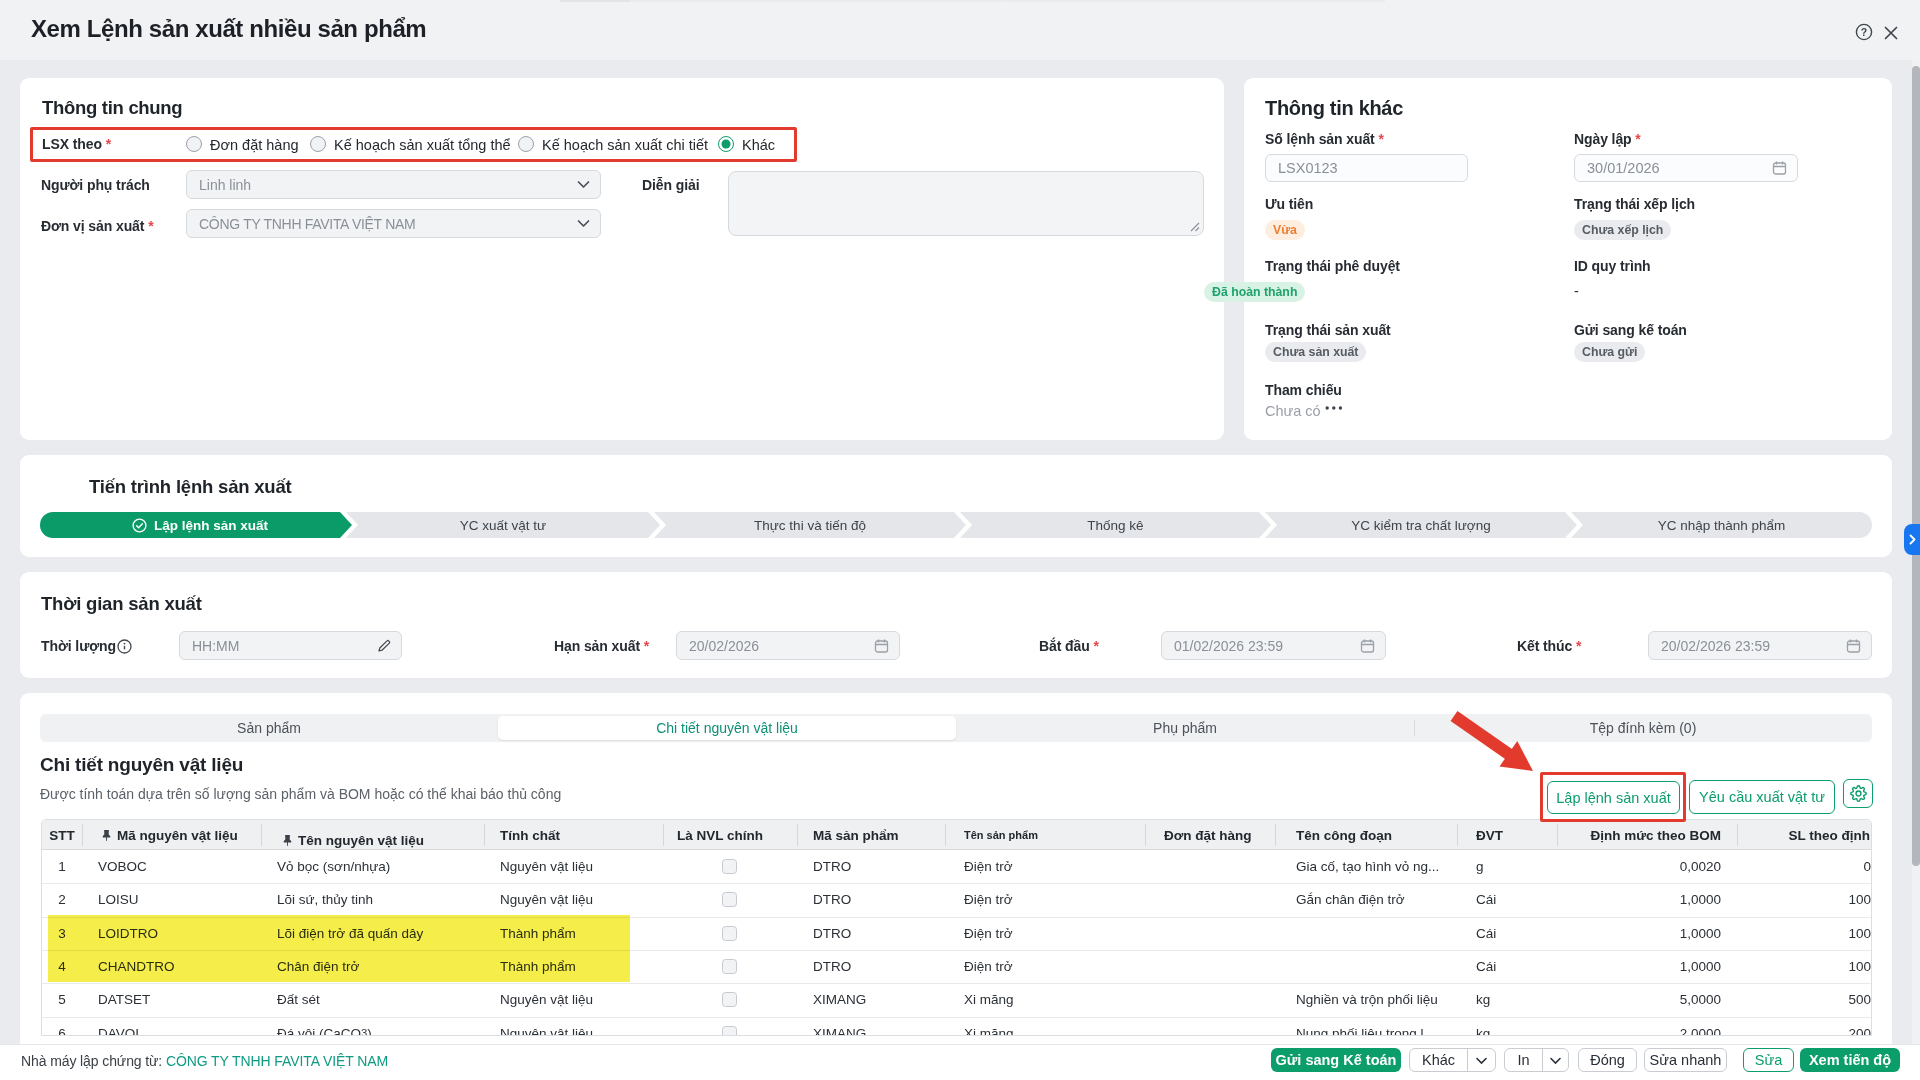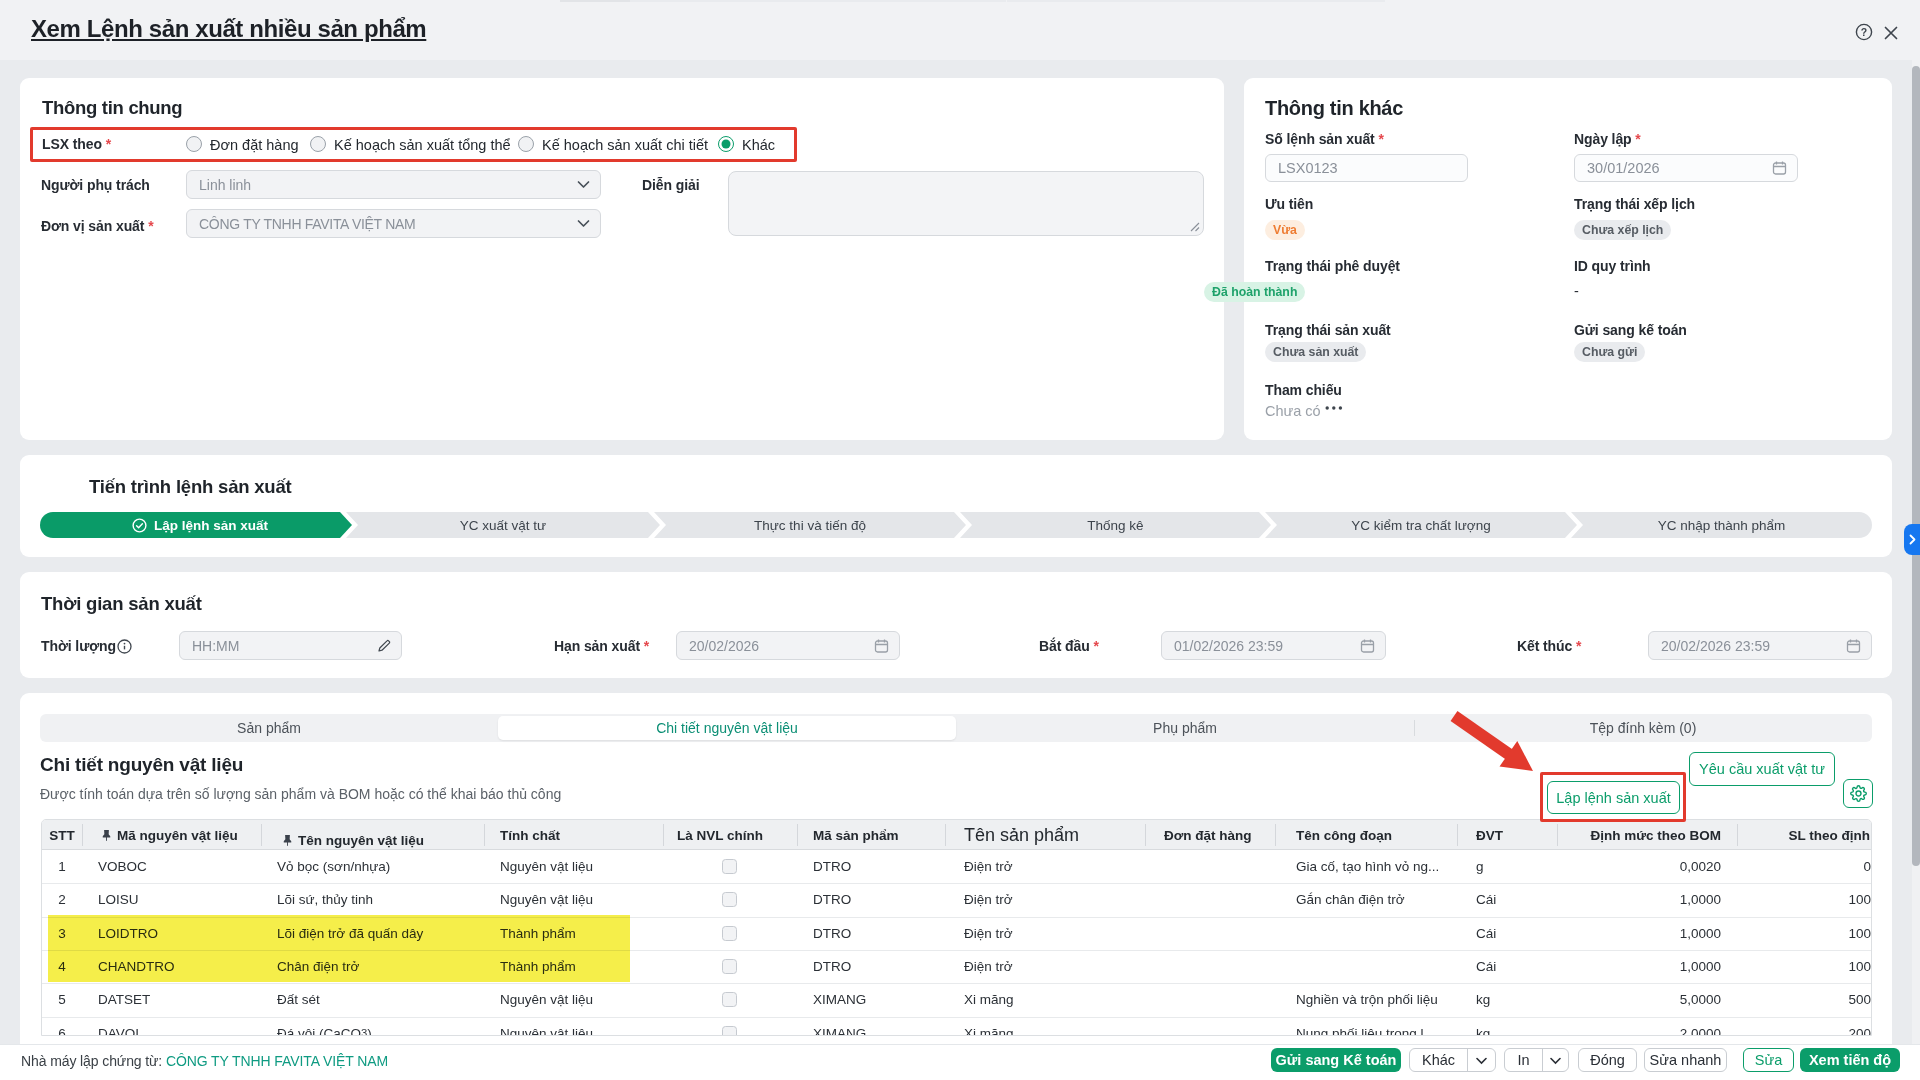--- a/index.html
+++ b/index.html
@@ -27,21 +27,21 @@
   .btn.solid { background:#0b9d6a; border:none; color:#fff; font-weight:700; }
   .vline { position:absolute; width:1px; background:#d8dbde; }
 </style>
 </head>
 <body>
 
 <div class="abs" style="left:0;top:0;width:1920px;height:60px;background:#f1f2f4;"></div>
 <div class="abs" style="left:560px;top:0;width:825px;height:2px;background:#e9ebee;"></div>
 <div class="abs" style="left:560px;top:0;width:70px;height:2px;background:#e2e4e7;"></div>
 <div class="abs" style="left:1006px;top:0;width:1px;height:2px;background:#f1f2f4;"></div>
-<div class="abs" style="left:31px;top:15px;font-size:24px;font-weight:700;color:#1d2127;letter-spacing:-0.4px;text-decoration:underline;">Xem Lệnh sản xuất nhiều sản phẩm</div>
+<div class="abs" style="left:31px;top:15px;font-size:24px;font-weight:700;color:#1d2127;letter-spacing:-0.4px;">Xem Lệnh sản xuất nhiều sản phẩm</div>
 <svg class="abs" style="left:1855px;top:23px;" width="18" height="18" viewBox="0 0 18 18">
     <circle cx="9" cy="9" r="7.6" fill="none" stroke="#3e454d" stroke-width="1.4"></circle>
     <text x="9" y="12.8" font-size="10.5" font-weight="700" fill="#3e454d" text-anchor="middle" font-family="Liberation Sans">?</text>
   </svg>
 <svg class="abs" style="left:1883px;top:25px;" width="16" height="16" viewBox="0 0 16 16">
     <path d="M2.5 2.5 L13.5 13.5 M13.5 2.5 L2.5 13.5" stroke="#3e454d" stroke-width="1.7" stroke-linecap="round"></path>
   </svg>
 
 <div class="card" style="left:20px;top:78px;width:1204px;height:362px;"></div>
 <div class="abs" style="left:42px;top:97px;font-size:18.5px;font-weight:700;color:#1f242a;letter-spacing:-0.3px;">Thông tin chung</div>
@@ -176,21 +176,21 @@
 <div class="abs" style="left:40px;top:714px;width:458px;height:28px;display:flex;align-items:center;justify-content:center;font-size:14px;color:#4c5259;">Sản phẩm</div>
 <div class="abs" style="left:498px;top:714px;width:458px;height:28px;display:flex;align-items:center;justify-content:center;font-size:14px;color:#0c8f75;">Chi tiết nguyên vật liệu</div>
 <div class="abs" style="left:956px;top:714px;width:458px;height:28px;display:flex;align-items:center;justify-content:center;font-size:14px;color:#4c5259;">Phụ phẩm</div>
 <div class="abs" style="left:1414px;top:714px;width:458px;height:28px;display:flex;align-items:center;justify-content:center;font-size:14px;color:#4c5259;">Tệp đính kèm (0)</div>
 <div class="vline" style="left:1414px;top:720px;height:16px;"></div>
 
 <div class="abs" style="left:40px;top:754px;font-size:19px;font-weight:700;color:#1f242a;letter-spacing:-0.2px;">Chi tiết nguyên vật liệu</div>
 <div class="abs" style="left:40px;top:786px;font-size:14px;color:#5b6168;">Được tính toán dựa trên số lượng sản phẩm và BOM hoặc có thể khai báo thủ công</div>
 
 <div class="btn gr" style="left:1547px;top:781px;width:133px;height:33px;">Lập lệnh sản xuất</div>
-<div class="btn gr" style="left:1689px;top:752px;width:146px;height:34px;">Yêu cầu xuất vật tư</div>
+<div class="btn gr" style="left:1689px;top:780px;width:146px;height:34px;">Yêu cầu xuất vật tư</div>
 <div class="btn gr" style="left:1843px;top:779px;width:30px;height:29px;">
 <svg width="17" height="17" viewBox="0 0 24 24" fill="none" stroke="#0b9d6a" stroke-width="2">
       <path d="M12 15.5A3.5 3.5 0 1 0 12 8.5a3.5 3.5 0 0 0 0 7z"></path>
       <path d="M19.4 15a1.65 1.65 0 0 0 .33 1.82l.06.06a2 2 0 1 1-2.83 2.83l-.06-.06a1.65 1.65 0 0 0-1.82-.33 1.65 1.65 0 0 0-1 1.51V21a2 2 0 1 1-4 0v-.09A1.65 1.65 0 0 0 9 19.4a1.65 1.65 0 0 0-1.82.33l-.06.06a2 2 0 1 1-2.83-2.83l.06-.06a1.65 1.65 0 0 0 .33-1.82 1.65 1.65 0 0 0-1.51-1H3a2 2 0 1 1 0-4h.09A1.65 1.65 0 0 0 4.6 9a1.65 1.65 0 0 0-.33-1.82l-.06-.06a2 2 0 1 1 2.83-2.83l.06.06a1.65 1.65 0 0 0 1.82.33H9a1.65 1.65 0 0 0 1-1.51V3a2 2 0 1 1 4 0v.09a1.65 1.65 0 0 0 1 1.51 1.65 1.65 0 0 0 1.82-.33l.06-.06a2 2 0 1 1 2.83 2.83l-.06.06a1.65 1.65 0 0 0-.33 1.82V9a1.65 1.65 0 0 0 1.51 1H21a2 2 0 1 1 0 4h-.09a1.65 1.65 0 0 0-1.51 1z"></path>
     </svg>
 </div>
 <div class="redbox" style="left:1540px;top:772px;width:146px;height:50px;z-index:30;"></div>
 
 <svg class="abs" style="left:1440px;top:700px;z-index:30;" width="110" height="85" viewBox="0 0 110 85">
   <line x1="14" y1="16" x2="70" y2="55" stroke="#e23a2d" stroke-width="12"></line>
@@ -202,21 +202,21 @@
 <div style="position:absolute;left:0px;top:0;width:40px;height:30px;display:flex;align-items:center;justify-content:center;padding-left:0px;padding-right:0px;font-weight:700;font-size:13.5px;color:#23282e;white-space:nowrap;overflow:hidden;">STT</div>
 <div style="position:absolute;left:40px;top:0;width:179px;height:30px;display:flex;align-items:center;justify-content:flex-start;padding-left:20px;padding-right:0px;font-weight:700;font-size:13.5px;color:#23282e;white-space:nowrap;overflow:hidden;"><svg style="margin-right:6px;" width="9" height="12" viewBox="0 0 9 12">
         <path d="M2.1 0.9h4.8l-0.25 4.3 1.6 2.1v1.1H0.75v-1.1l1.6-2.1z M4.05 8.4h0.9v2.9l-0.45 1.3-0.45-1.3z" fill="#3a414b"></path>
       </svg>Mã nguyên vật liệu</div>
 <div style="position:absolute;left:219px;top:0;width:223px;height:40px;display:flex;align-items:center;justify-content:flex-start;padding-left:22px;padding-right:0px;font-weight:700;font-size:13.5px;color:#23282e;white-space:nowrap;overflow:hidden;"><svg style="margin-right:6px;" width="9" height="12" viewBox="0 0 9 12">
         <path d="M2.1 0.9h4.8l-0.25 4.3 1.6 2.1v1.1H0.75v-1.1l1.6-2.1z M4.05 8.4h0.9v2.9l-0.45 1.3-0.45-1.3z" fill="#3a414b"></path>
       </svg>Tên nguyên vật liệu</div>
 <div style="position:absolute;left:442px;top:0;width:179px;height:30px;display:flex;align-items:center;justify-content:flex-start;padding-left:16px;padding-right:0px;font-weight:700;font-size:13.5px;color:#23282e;white-space:nowrap;overflow:hidden;">Tính chất</div>
 <div style="position:absolute;left:621px;top:0;width:134px;height:30px;display:flex;align-items:center;justify-content:flex-start;padding-left:14px;padding-right:0px;font-weight:700;font-size:13.5px;color:#23282e;white-space:nowrap;overflow:hidden;">Là NVL chính</div>
 <div style="position:absolute;left:755px;top:0;width:148px;height:30px;display:flex;align-items:center;justify-content:flex-start;padding-left:16px;padding-right:0px;font-weight:700;font-size:13.5px;color:#23282e;white-space:nowrap;overflow:hidden;">Mã sản phẩm</div>
-<div style="position:absolute;left:903px;top:0;width:200px;height:30px;display:flex;align-items:center;justify-content:flex-start;padding-left:19px;padding-right:0px;font-weight:400;font-size:18px;color:#23282e;white-space:nowrap;overflow:hidden;">Tên sản phẩm</div>
+<div style="position:absolute;left:903px;top:0;width:200px;height:30px;display:flex;align-items:center;justify-content:flex-start;padding-left:19px;padding-right:0px;font-weight:700;font-size:11px;color:#23282e;white-space:nowrap;overflow:hidden;">Tên sản phẩm</div>
 <div style="position:absolute;left:1103px;top:0;width:130px;height:30px;display:flex;align-items:center;justify-content:flex-start;padding-left:19px;padding-right:0px;font-weight:700;font-size:13.5px;color:#23282e;white-space:nowrap;overflow:hidden;">Đơn đặt hàng</div>
 <div style="position:absolute;left:1233px;top:0;width:182px;height:30px;display:flex;align-items:center;justify-content:flex-start;padding-left:21px;padding-right:0px;font-weight:700;font-size:13.5px;color:#23282e;white-space:nowrap;overflow:hidden;">Tên công đoạn</div>
 <div style="position:absolute;left:1415px;top:0;width:100px;height:30px;display:flex;align-items:center;justify-content:flex-start;padding-left:19px;padding-right:0px;font-weight:700;font-size:13.5px;color:#23282e;white-space:nowrap;overflow:hidden;">ĐVT</div>
 <div style="position:absolute;left:1515px;top:0;width:180px;height:30px;display:flex;align-items:center;justify-content:flex-end;padding-left:0px;padding-right:16px;font-weight:700;font-size:13.5px;color:#23282e;white-space:nowrap;overflow:hidden;">Định mức theo BOM</div>
 <div style="position:absolute;left:1695px;top:0;width:136px;height:30px;display:flex;align-items:center;justify-content:flex-end;padding-left:0px;padding-right:3px;font-weight:700;font-size:13.5px;color:#23282e;white-space:nowrap;overflow:hidden;">SL theo định</div>
 <div style="position:absolute;left:40px;top:4px;width:1px;height:22px;background:#d4d7db;"></div>
 <div style="position:absolute;left:219px;top:4px;width:1px;height:22px;background:#d4d7db;"></div>
 <div style="position:absolute;left:442px;top:4px;width:1px;height:22px;background:#d4d7db;"></div>
 <div style="position:absolute;left:621px;top:4px;width:1px;height:22px;background:#d4d7db;"></div>
 <div style="position:absolute;left:755px;top:4px;width:1px;height:22px;background:#d4d7db;"></div>

